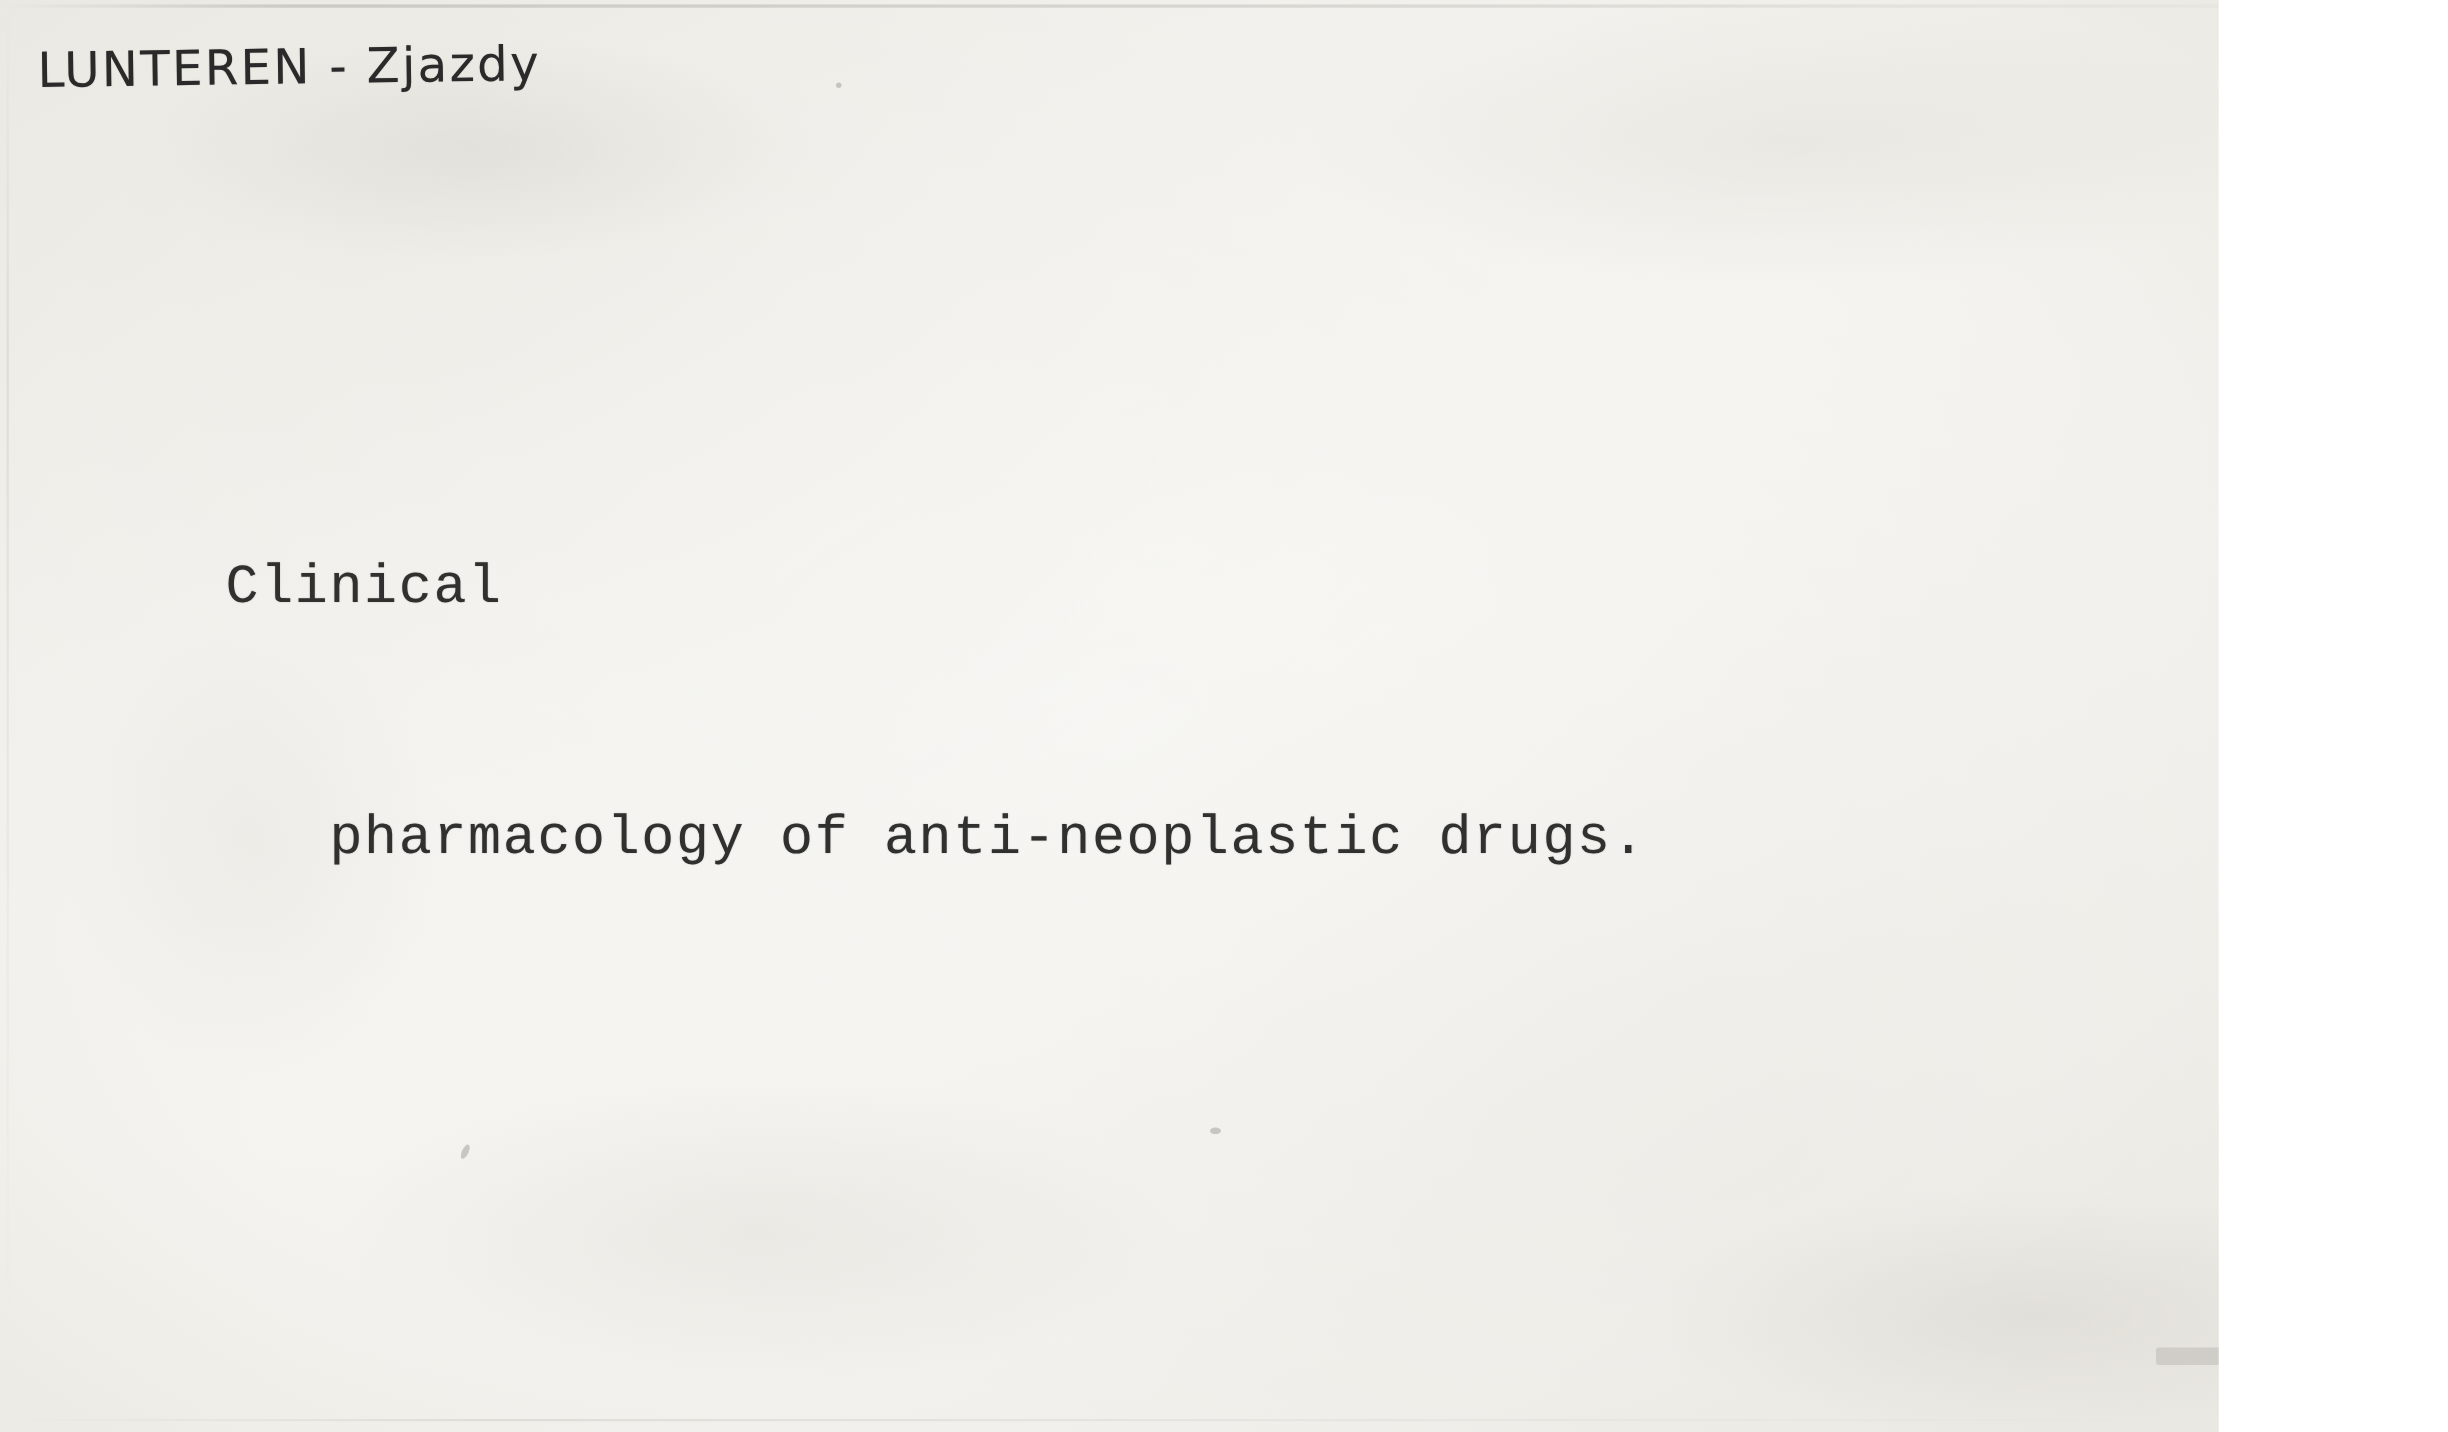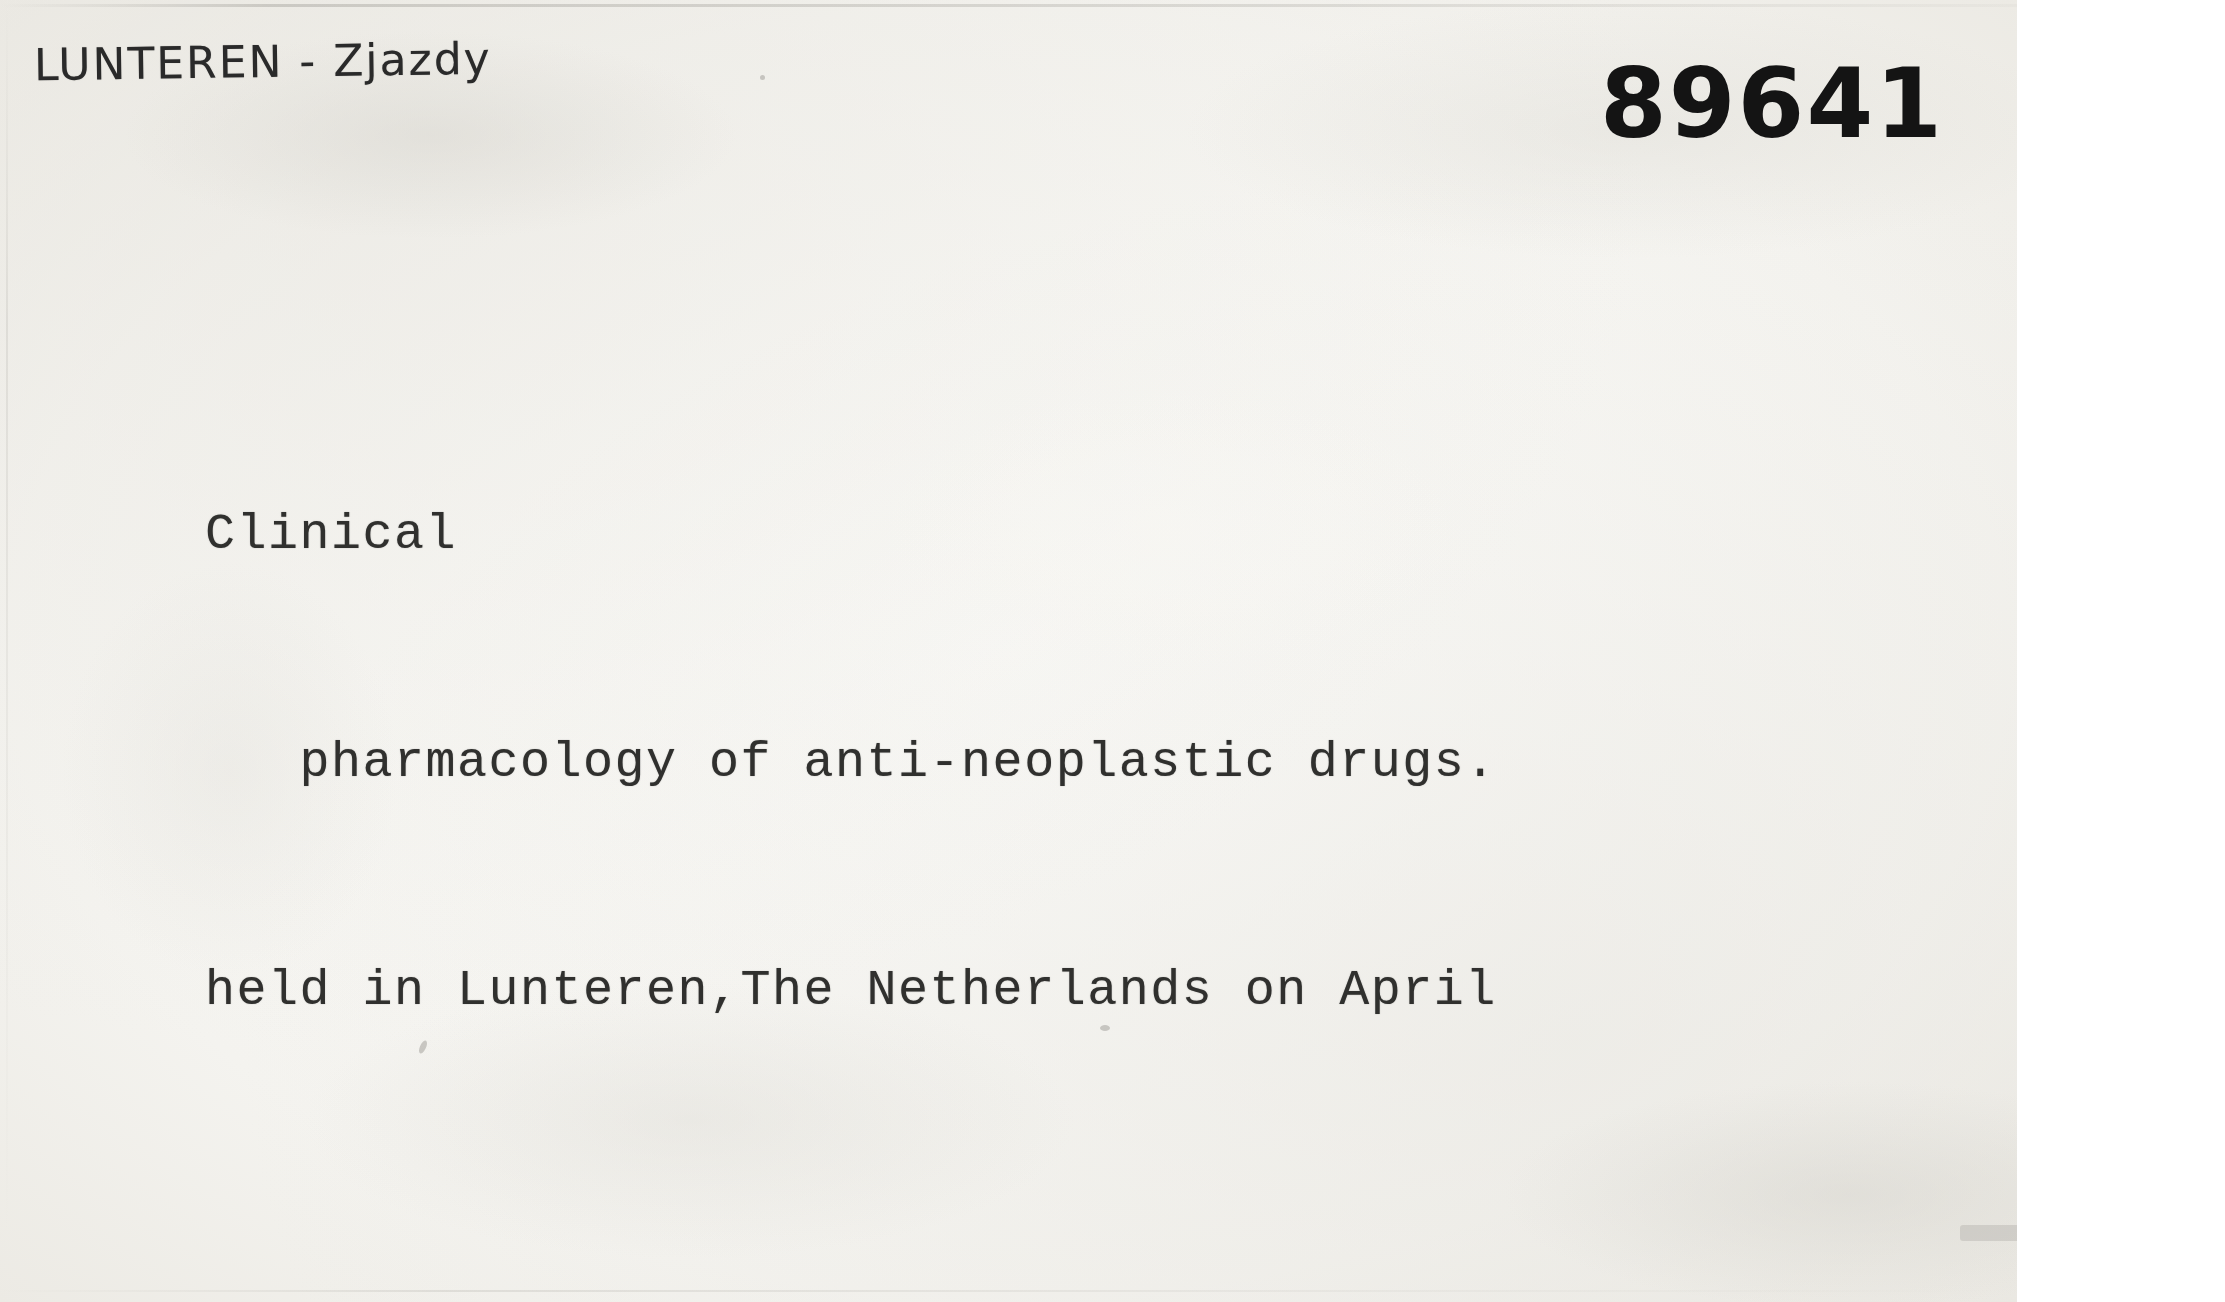--- a/index.html
+++ b/index.html
@@ -116,26 +116,24 @@
   <div class="blotch b4"></div>
   <div class="blotch b5"></div>
   <div class="blotch b6"></div>
 
   <div class="edge-top"></div>
   <div class="edge-bottom"></div>
   <div class="edge-left"></div>
 
   <div id="handwritten-heading">LUNTEREN - Zjazdy</div>
 
-  <div id="catalog-number">89641</div>
 
   <div id="typed-body">
     <span class="line">Clinical</span>
     <span class="line">   pharmacology of anti-neoplastic drugs.</span>
-    <span class="line">held in Lunteren,The Netherlands on April</span>
     
     
     
     
   </div>
 
   <div class="speck s1"></div>
   <div class="speck s2"></div>
   <div class="speck s3"></div>
   <div class="speck s4"></div>

